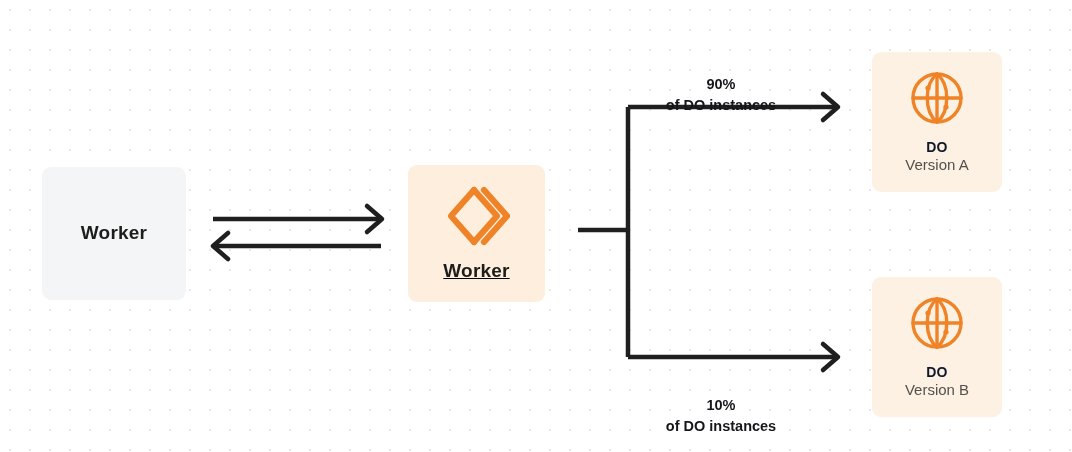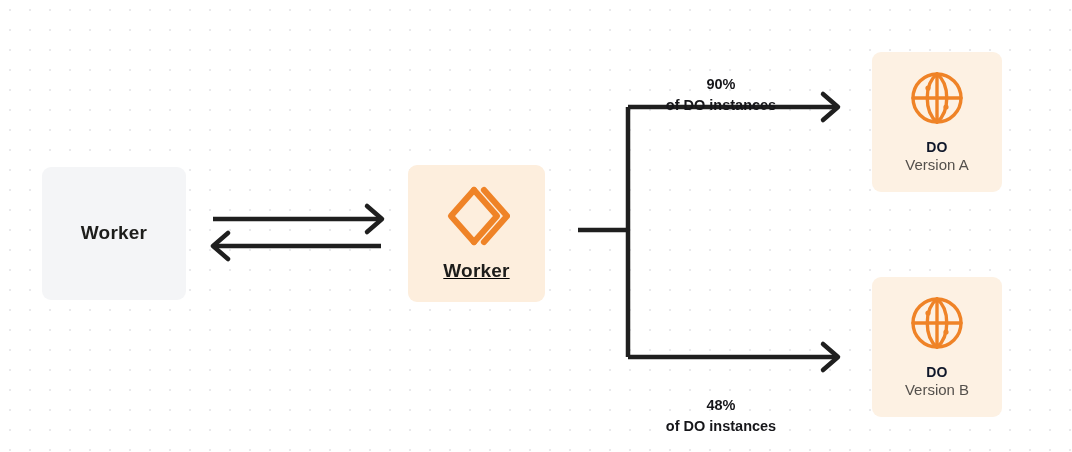--- a/index.html
+++ b/index.html
@@ -210,17 +210,17 @@
     <span class="node-title-sm">DO</span>
     <span class="node-subtitle">Version B</span>
   </div>
 
   <div class="edge-label label-top">
     <span class="pct">90%</span>
     <span class="sub">of DO instances</span>
   </div>
 
   <div class="edge-label label-bottom">
-    <span class="pct">48%</span>
+    <span class="pct">10%</span>
     <span class="sub">of DO instances</span>
   </div>
 
 </div>
 
 </body></html>

